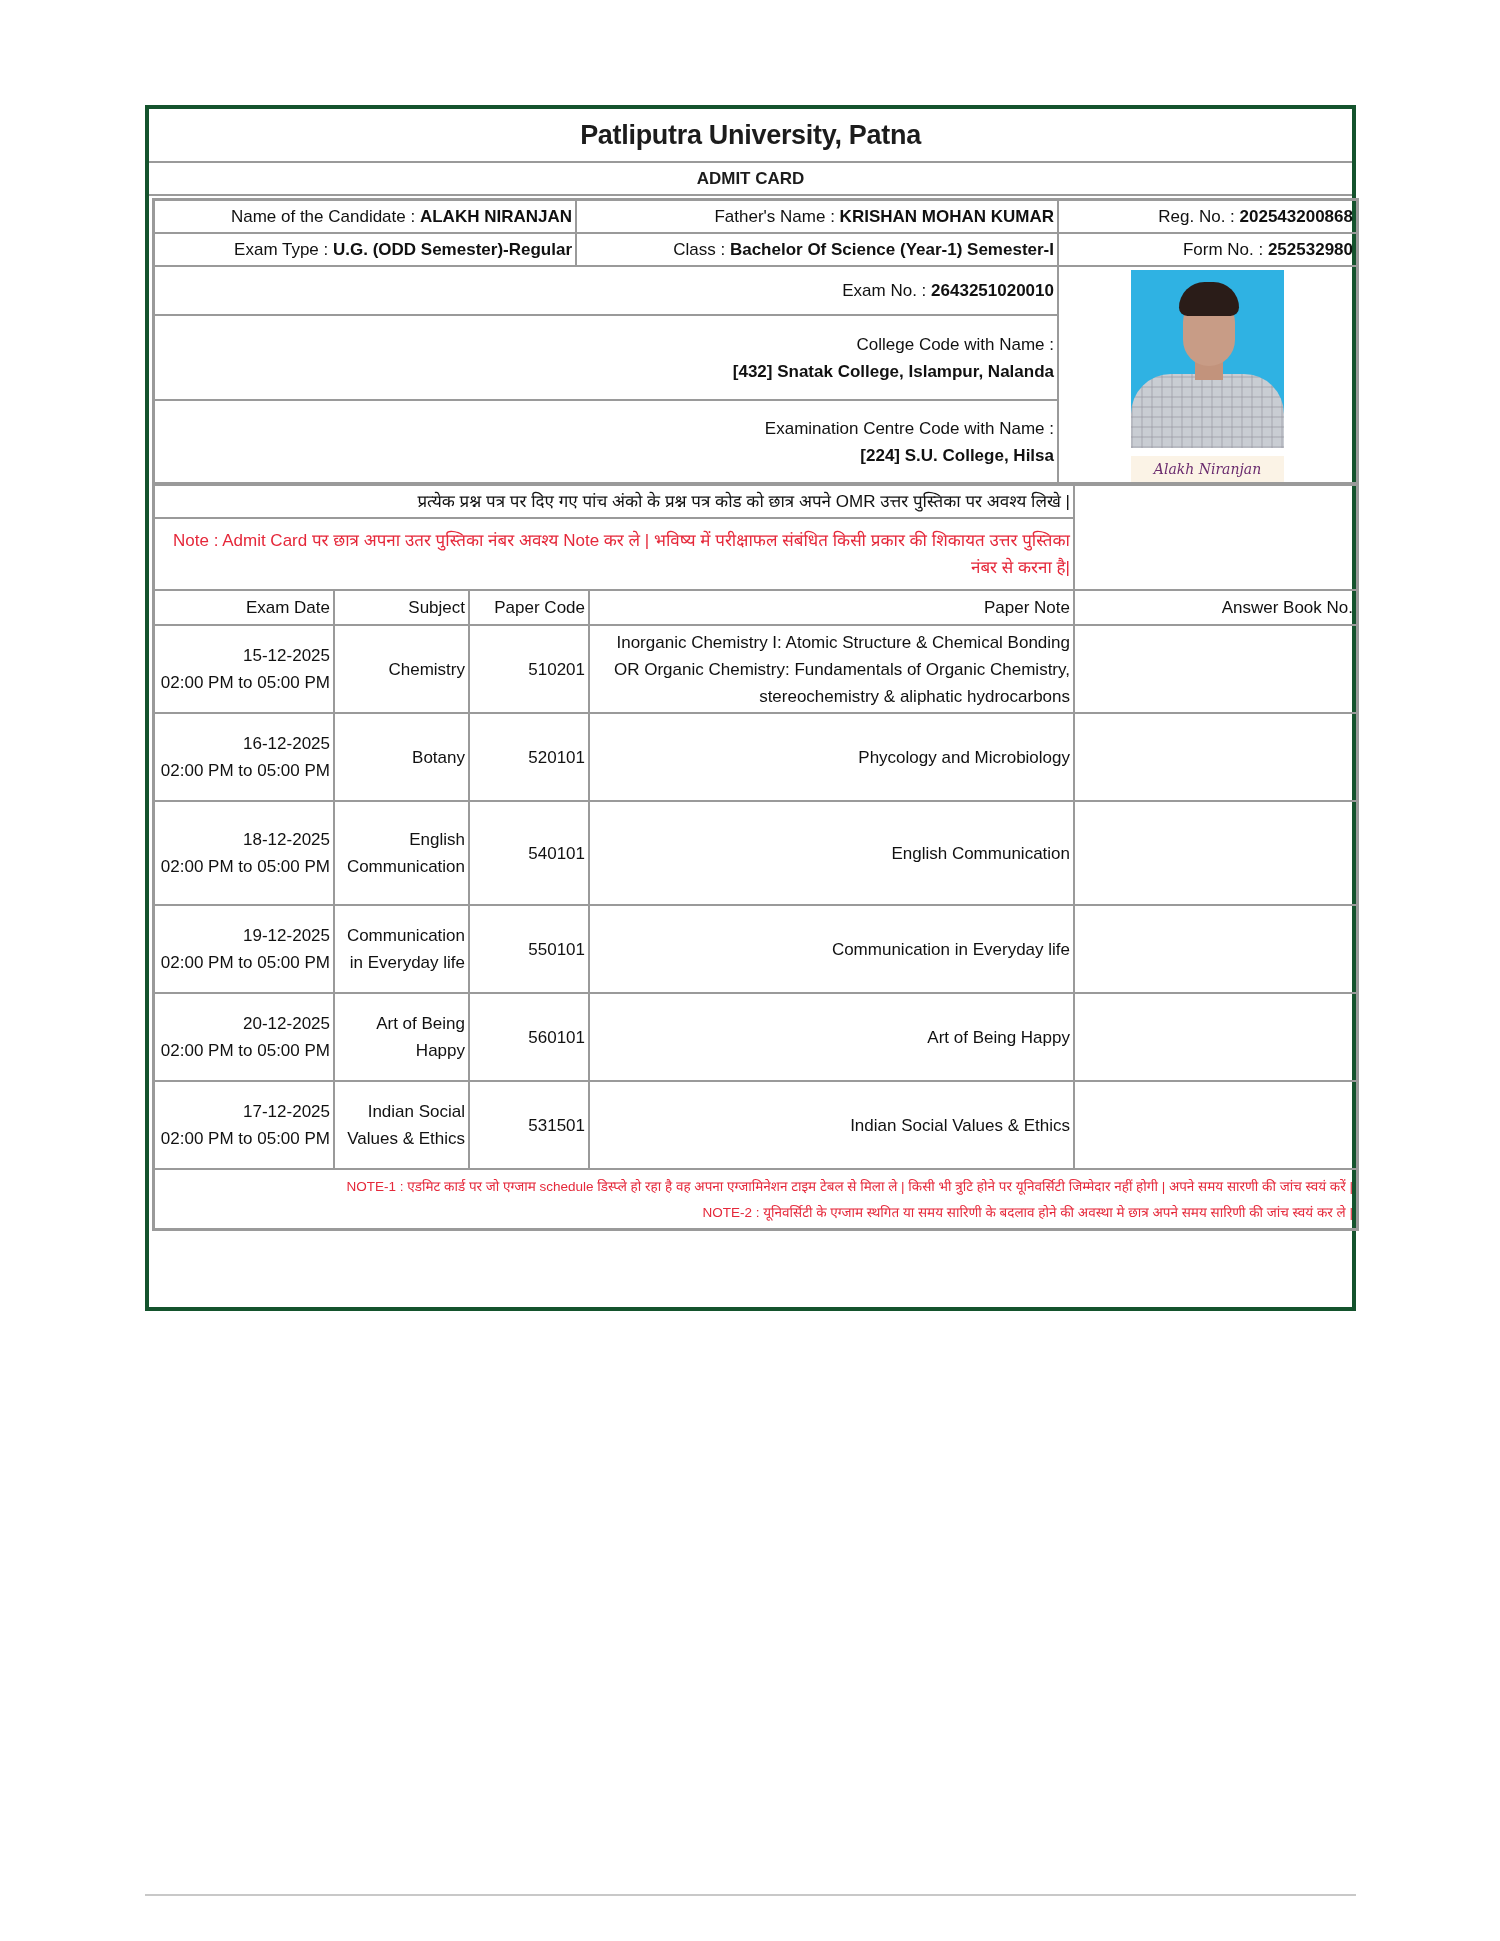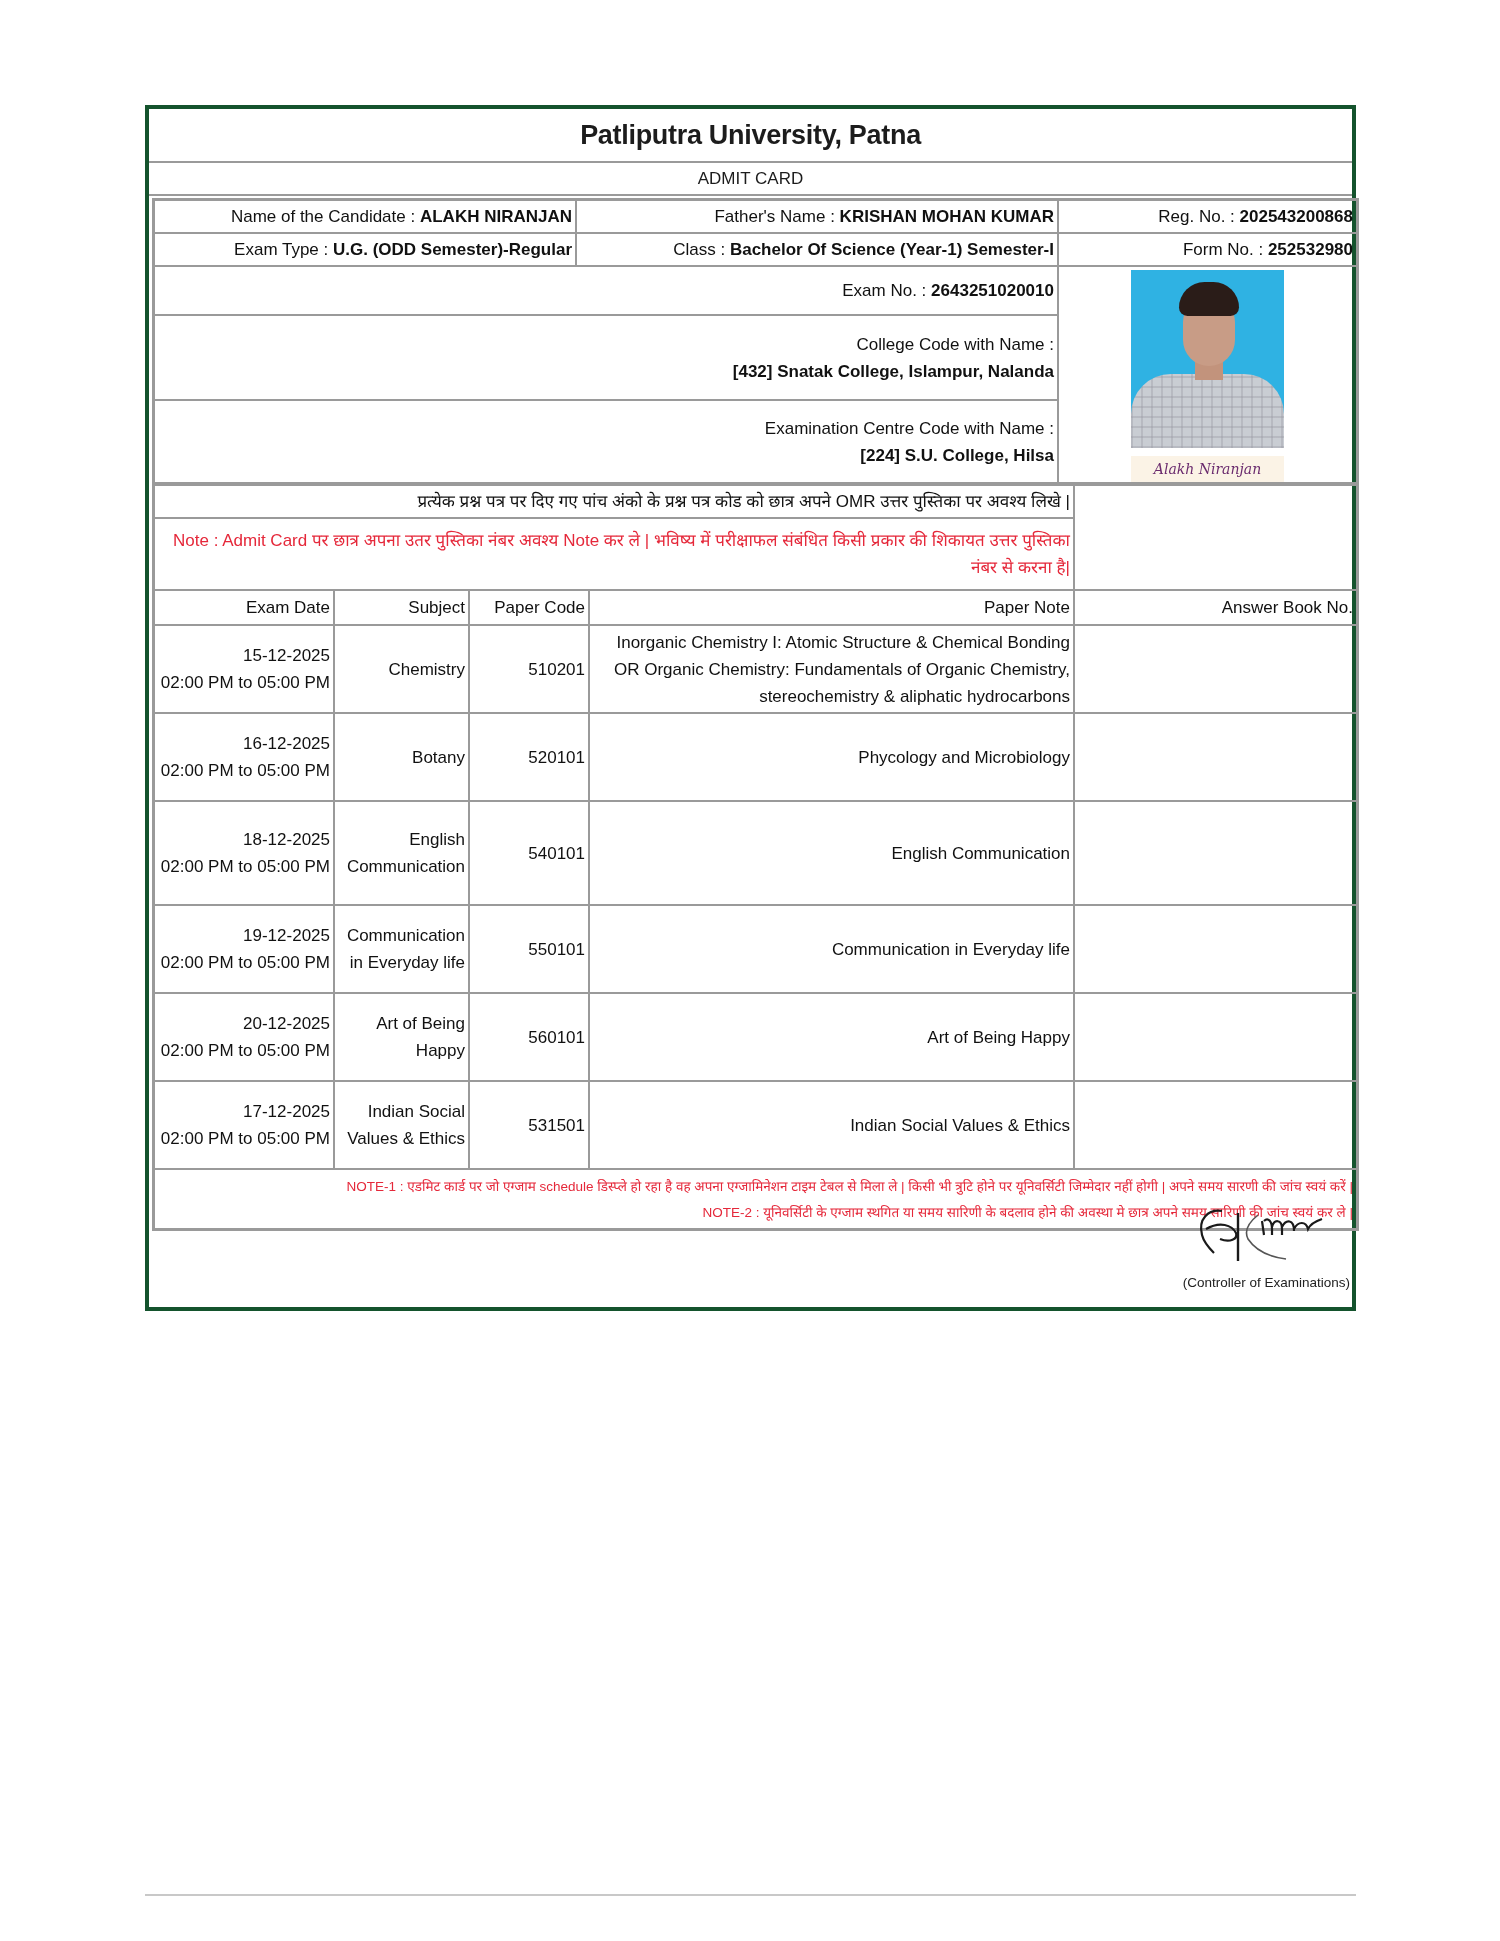--- a/index.html
+++ b/index.html
@@ -34,21 +34,21 @@
     font-size: 27px;
     color: #1c1c1c;
     letter-spacing: -0.3px;
   }
   .sub-row {
     height: 31px;
     border-bottom: 2px solid #9a9a9a;
     display: flex;
     align-items: center;
     justify-content: center;
-    font-weight: normal;
+    font-weight: bold;
     font-size: 17px;
     color: #1c1c1c;
   }
   table.grid {
     border-collapse: separate;
     border-spacing: 0;
     margin: 2px 3px 0 3px;
     width: calc(100% - 6px);
     border: 2px solid #9a9a9a;
     table-layout: fixed;
@@ -299,25 +299,15 @@
 
     <tr class="notes" style="height:60px">
       <td colspan="5">
         <div class="red">NOTE-1 : एडमिट कार्ड पर जो एग्जाम schedule डिस्प्ले हो रहा है वह अपना एग्जामिनेशन टाइम टेबल से मिला ले | किसी भी त्रुटि होने पर यूनिवर्सिटी जिम्मेदार नहीं होगी | अपने समय सारणी की जांच स्वयं करें |</div>
         <div class="red">NOTE-2 : यूनिवर्सिटी के एग्जाम स्थगित या समय सारिणी के बदलाव होने की अवस्था मे छात्र अपने समय सारिणी की जांच स्वयं कर ले |</div>
       </td>
     </tr>
   </tbody>
     </table>
 
-  <div class="sig-area">
-    <svg width="150" height="70" viewBox="0 0 150 70">
-      <path d="M32 12 C18 10 8 20 12 36 C14 44 20 50 24 54" fill="none" stroke="#1a1a1a" stroke-width="2.2"></path>
-      <path d="M16 30 C30 22 42 26 46 34 C48 40 40 44 30 40" fill="none" stroke="#1a1a1a" stroke-width="2.2"></path>
-      <path d="M48 14 L48 62" fill="none" stroke="#1a1a1a" stroke-width="2.4"></path>
-      <path d="M68 16 C58 24 54 32 58 40 C66 52 80 58 96 60" fill="none" stroke="#555" stroke-width="1.6"></path>
-      <path d="M72 22 L74 36 M74 22 C78 18 82 22 82 30 L82 36 M82 28 C84 20 92 20 92 30 L92 36 M92 28 C96 20 104 20 104 32 M104 30 C108 22 116 22 118 30 C120 26 126 22 132 20" fill="none" stroke="#1a1a1a" stroke-width="2.2"></path>
-    </svg>
-    <div class="sig-label">(Controller of Examinations)</div>
-  </div>
 </div>
 
 <div class="footer-line"></div>
 
 </body></html>

